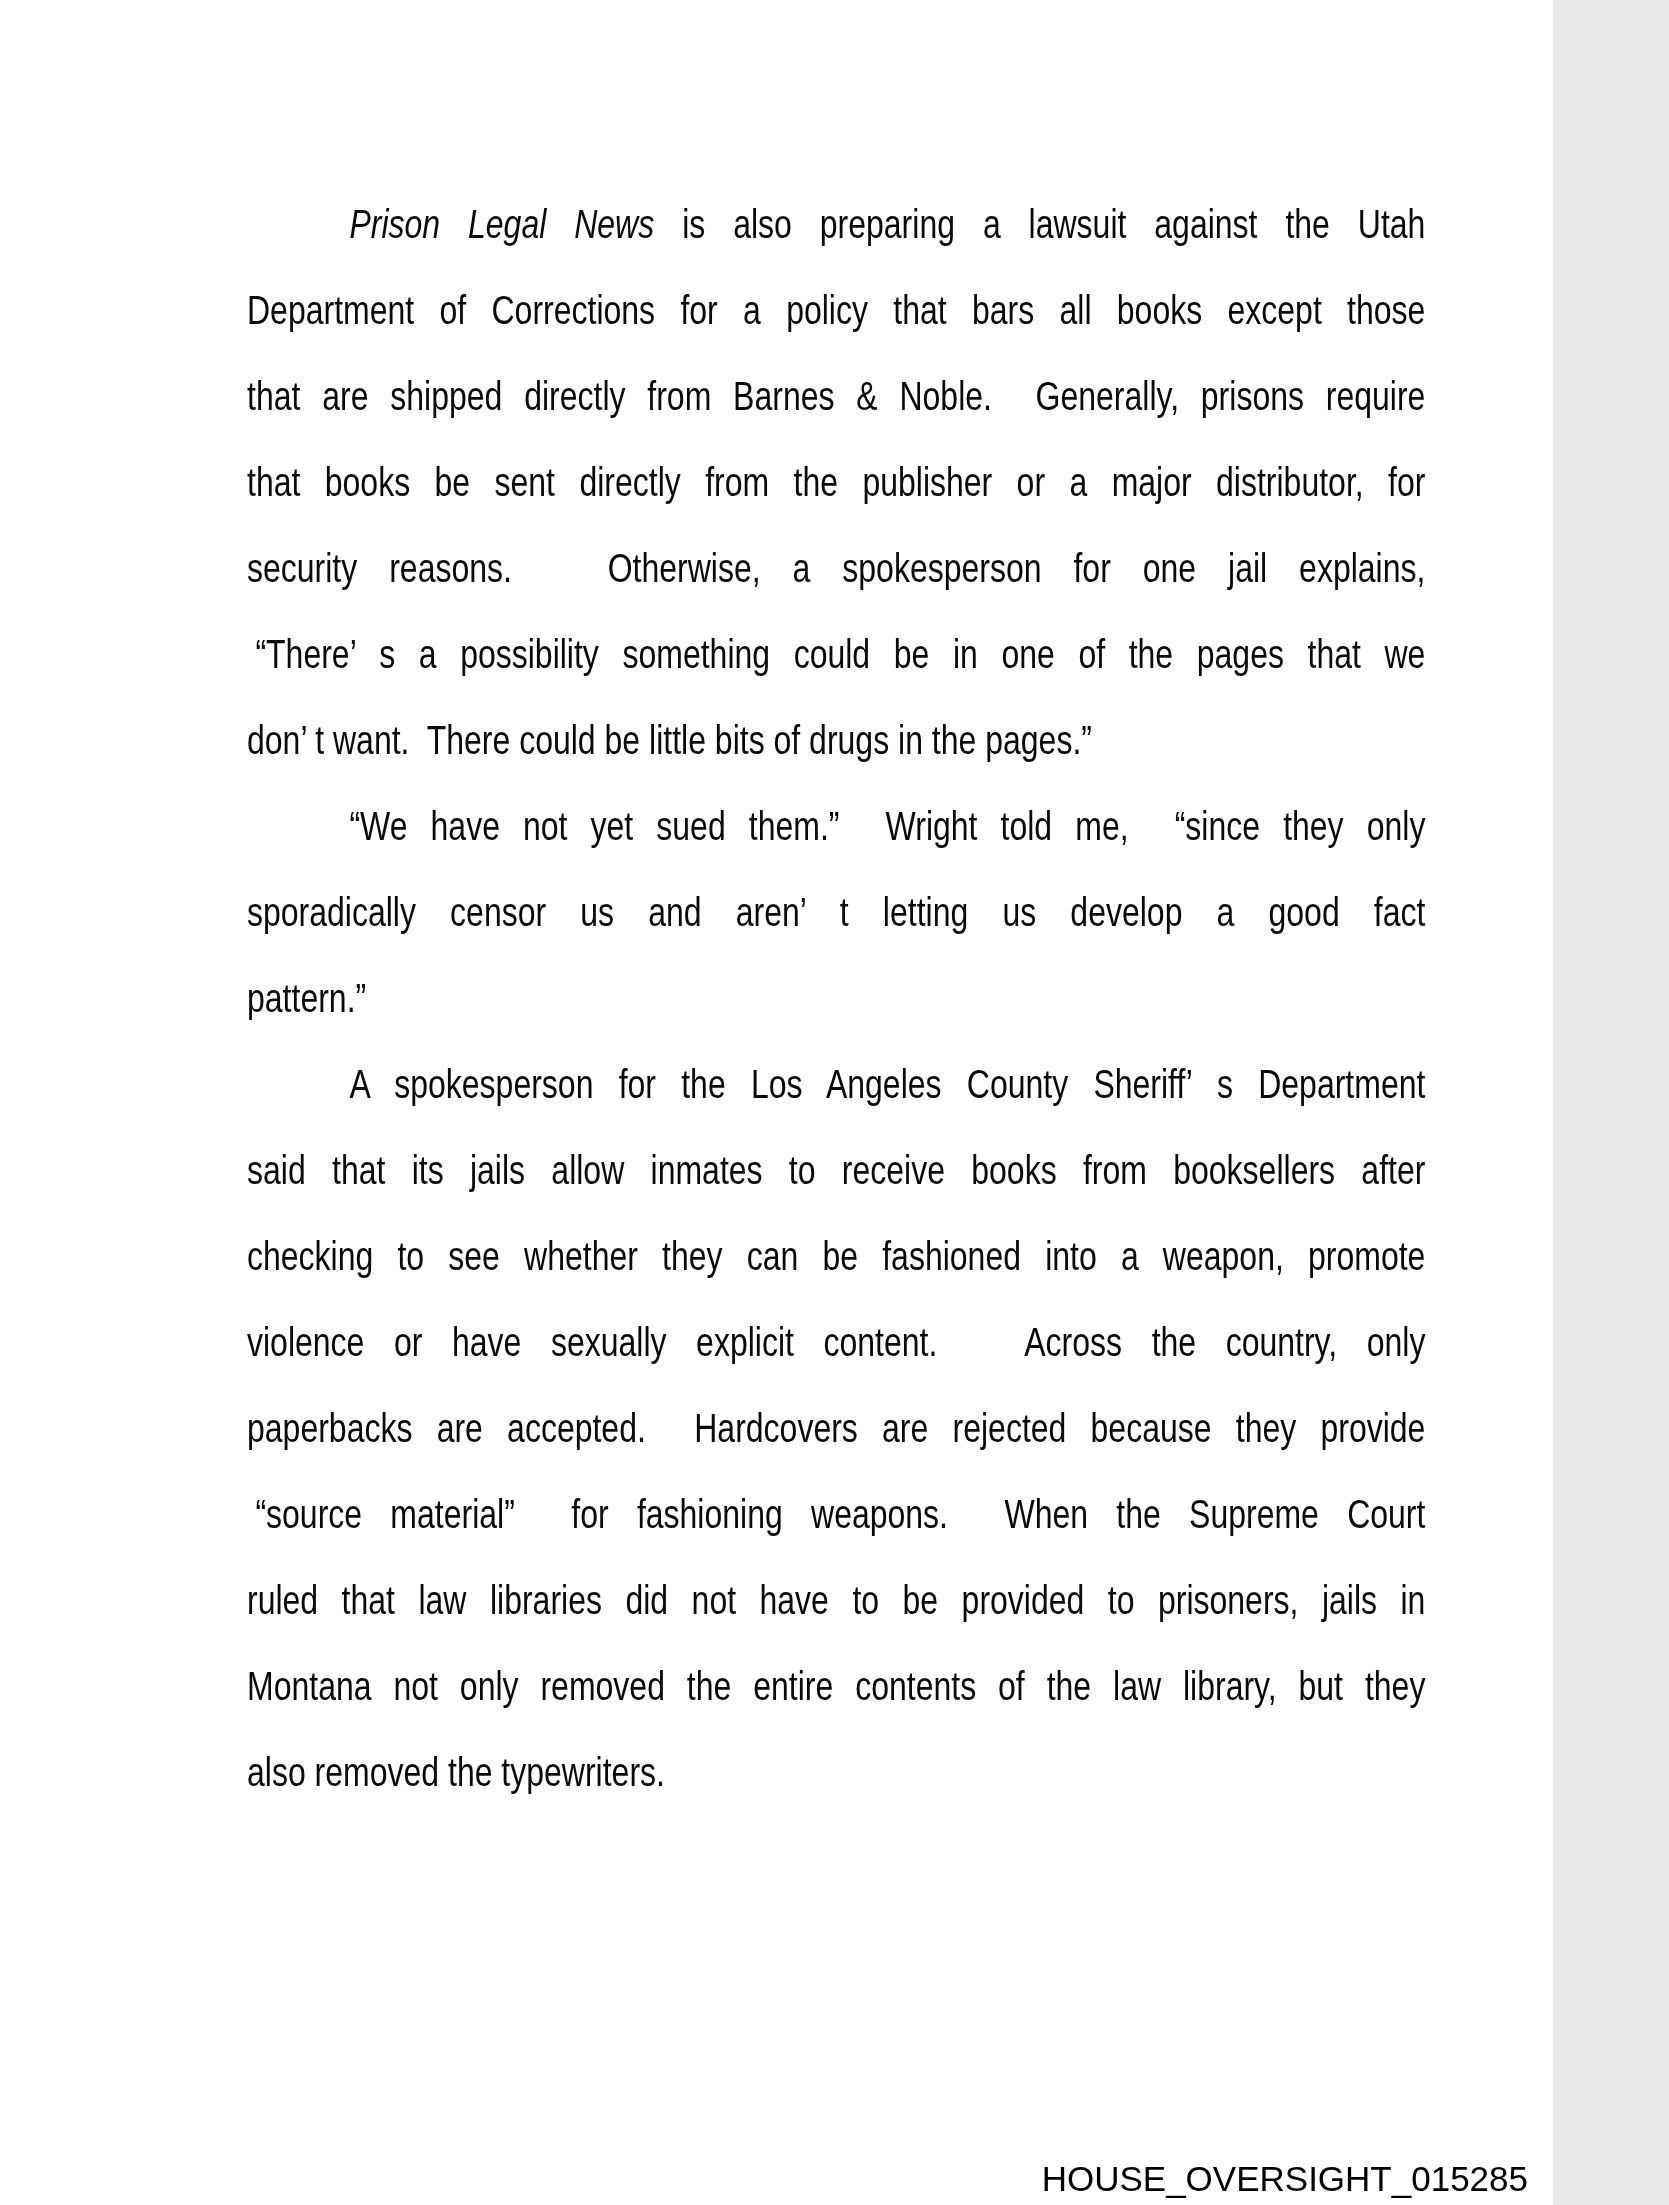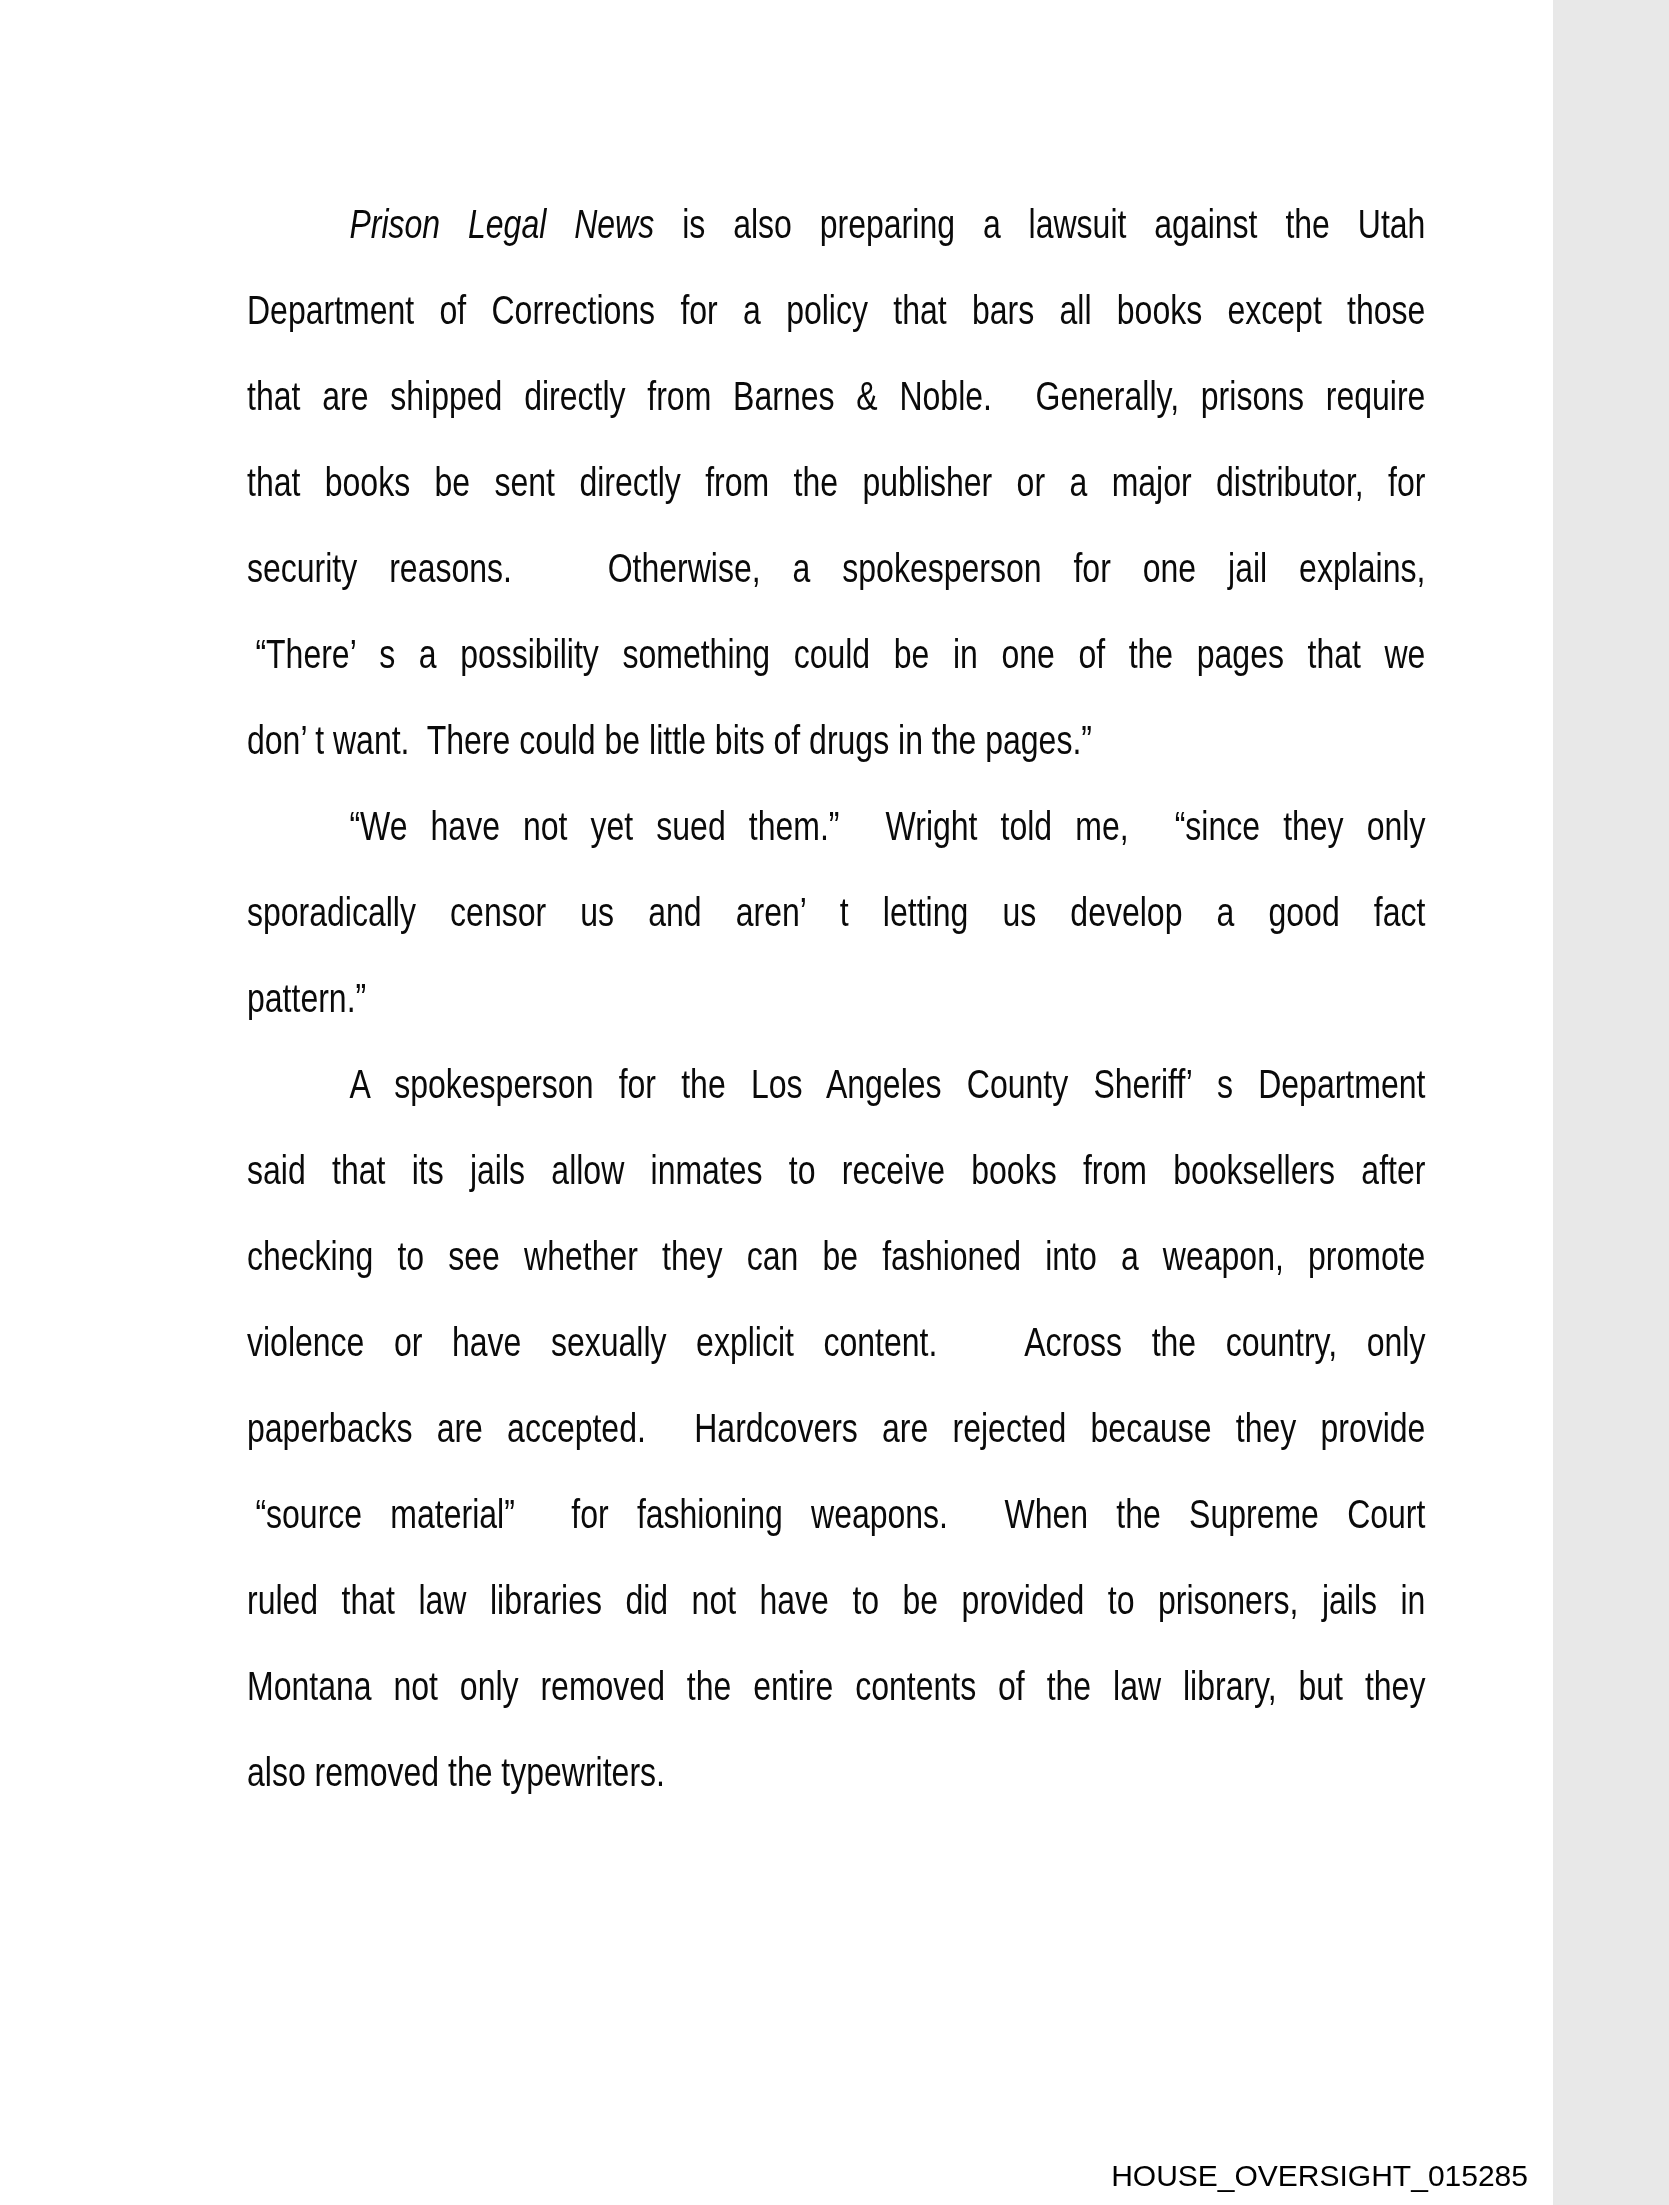--- a/index.html
+++ b/index.html
@@ -28,21 +28,21 @@
     -moz-text-align-last: justify;
   }
   .line.last { text-align-last: left; -moz-text-align-last: left; }
   .line.indent { text-indent: 128px; }
   .line.qstart { text-indent: 10.5px; }
   .italic { font-style: italic; }
   .footer {
     position: absolute;
     top: 2159px;
     right: 25px;
-    font-size: 30px;
+    font-size: 35px;
     color: #000000;
     white-space: nowrap;
   }
 </style>
 </head>
 <body>
 
 <div class="page">
   <div class="body-text">
 

